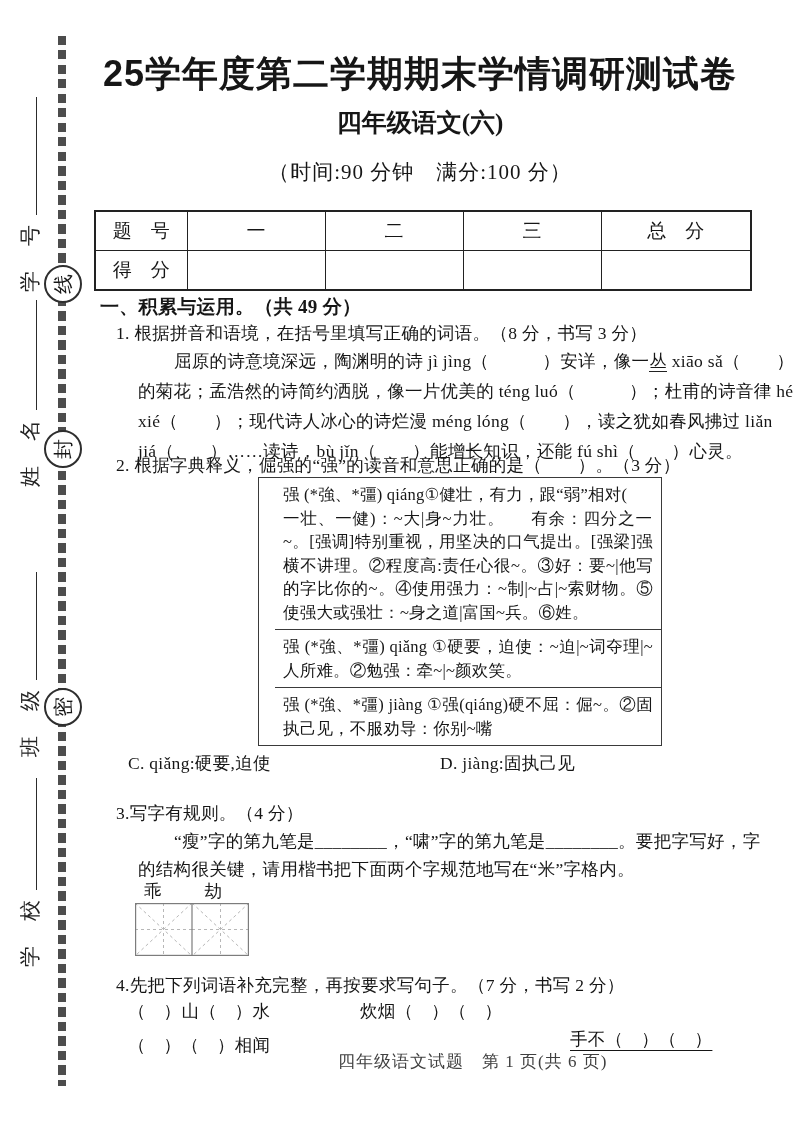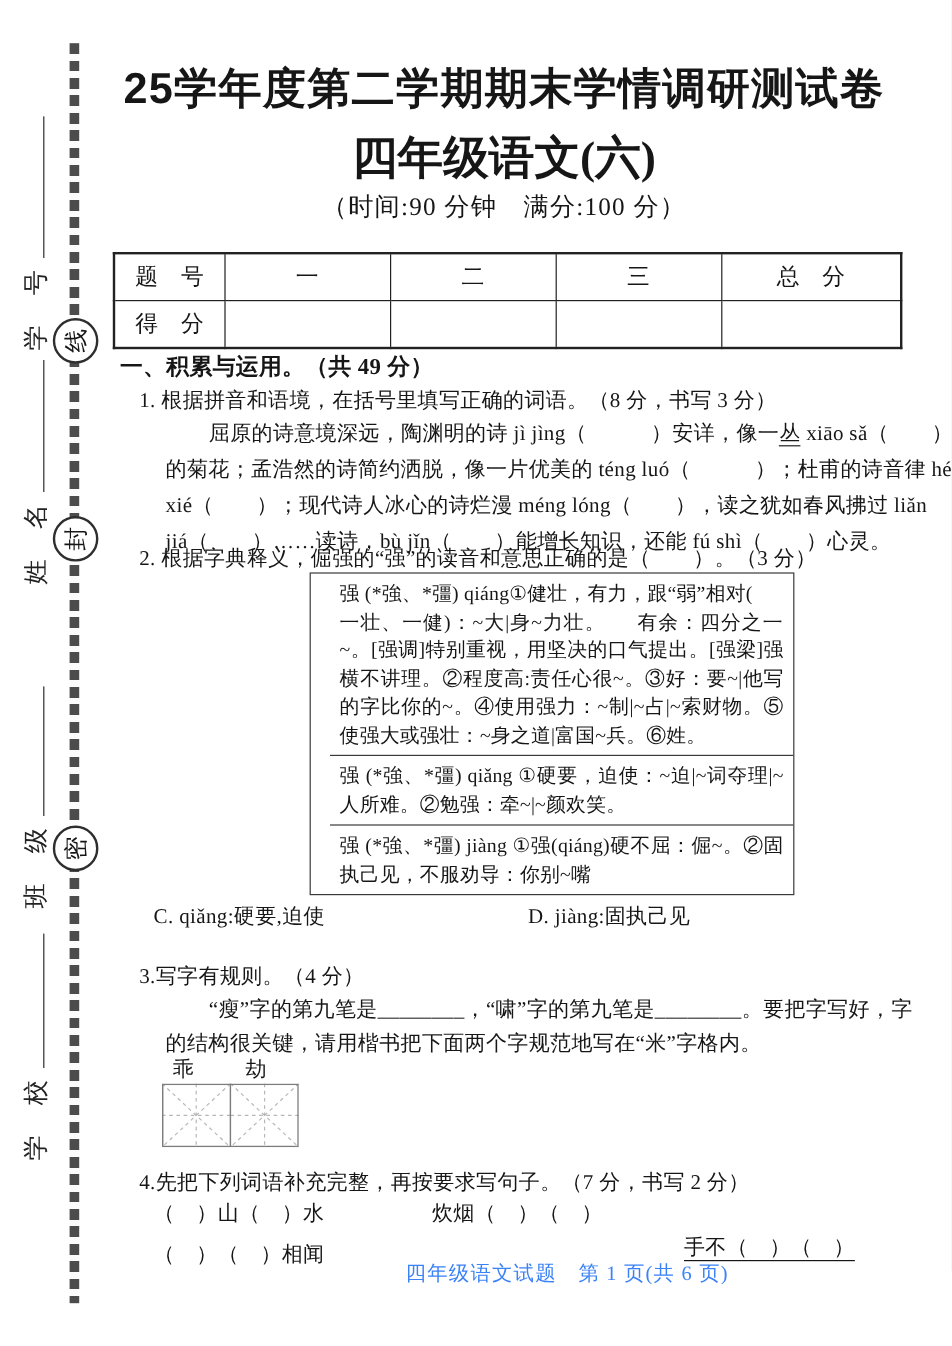--- a/index.html
+++ b/index.html
@@ -13,21 +13,21 @@
   .seal-circle{position:absolute;left:44px;width:34px;height:34px;border:2px solid #2e2e2e;
                border-radius:50%;background:#fff;display:flex;align-items:center;justify-content:center;
                font-size:20px;transform:rotate(-90deg);z-index:2;}
   .vgroup{position:absolute;transform-origin:0 0;transform:rotate(-90deg);
           white-space:nowrap;font-size:21px;letter-spacing:2px;color:#222;}
   .vline{display:inline-block;border-bottom:1.5px solid #2c2c2c;height:5px;margin-left:8px;}
 
   
   .title{left:70px;top:50px;width:700px;text-align:center;
          font-family:"Liberation Sans",sans-serif;font-weight:700;font-size:36px;letter-spacing:1px;}
-  .subtitle{left:70px;top:106px;width:700px;text-align:center;font-weight:700;font-size:38px;}
+  .subtitle{left:70px;top:106px;width:700px;text-align:center;font-weight:700;font-size:25px;}
   .meta{left:70px;top:158px;width:700px;text-align:center;font-size:21px;letter-spacing:1px;}
 
   
   table.score{position:absolute;left:94px;top:210px;border-collapse:collapse;table-layout:fixed;}
   table.score td{border:1.6px solid #222;height:38px;text-align:center;font-size:19px;padding:0;}
   table.score{border:2.5px solid #222;}
 
   
   .t{font-size:17.5px;letter-spacing:.3px;line-height:30px;}
   .heading{font-weight:700;font-size:19px;}
@@ -42,21 +42,21 @@
 
   
   .optrow{display:flex;}
   .optrow .opt1{width:312px;}
 
   
   .q4row{display:flex;}
   .q4row .c1{width:232px;}
   .q4row .c2{width:210px;}
 
-  .footer{left:338px;top:1050px;font-size:17px;letter-spacing:1px;color:#3b82f6;}
+  .footer{left:338px;top:1050px;font-size:17px;letter-spacing:1px;color:#404040;}
 </style>
 </head>
 <body>
 
 <div class="page">
 
   <div class="seal-line"></div>
 
   <div class="seal-circle" style="top:265px">
     <span>线</span>

